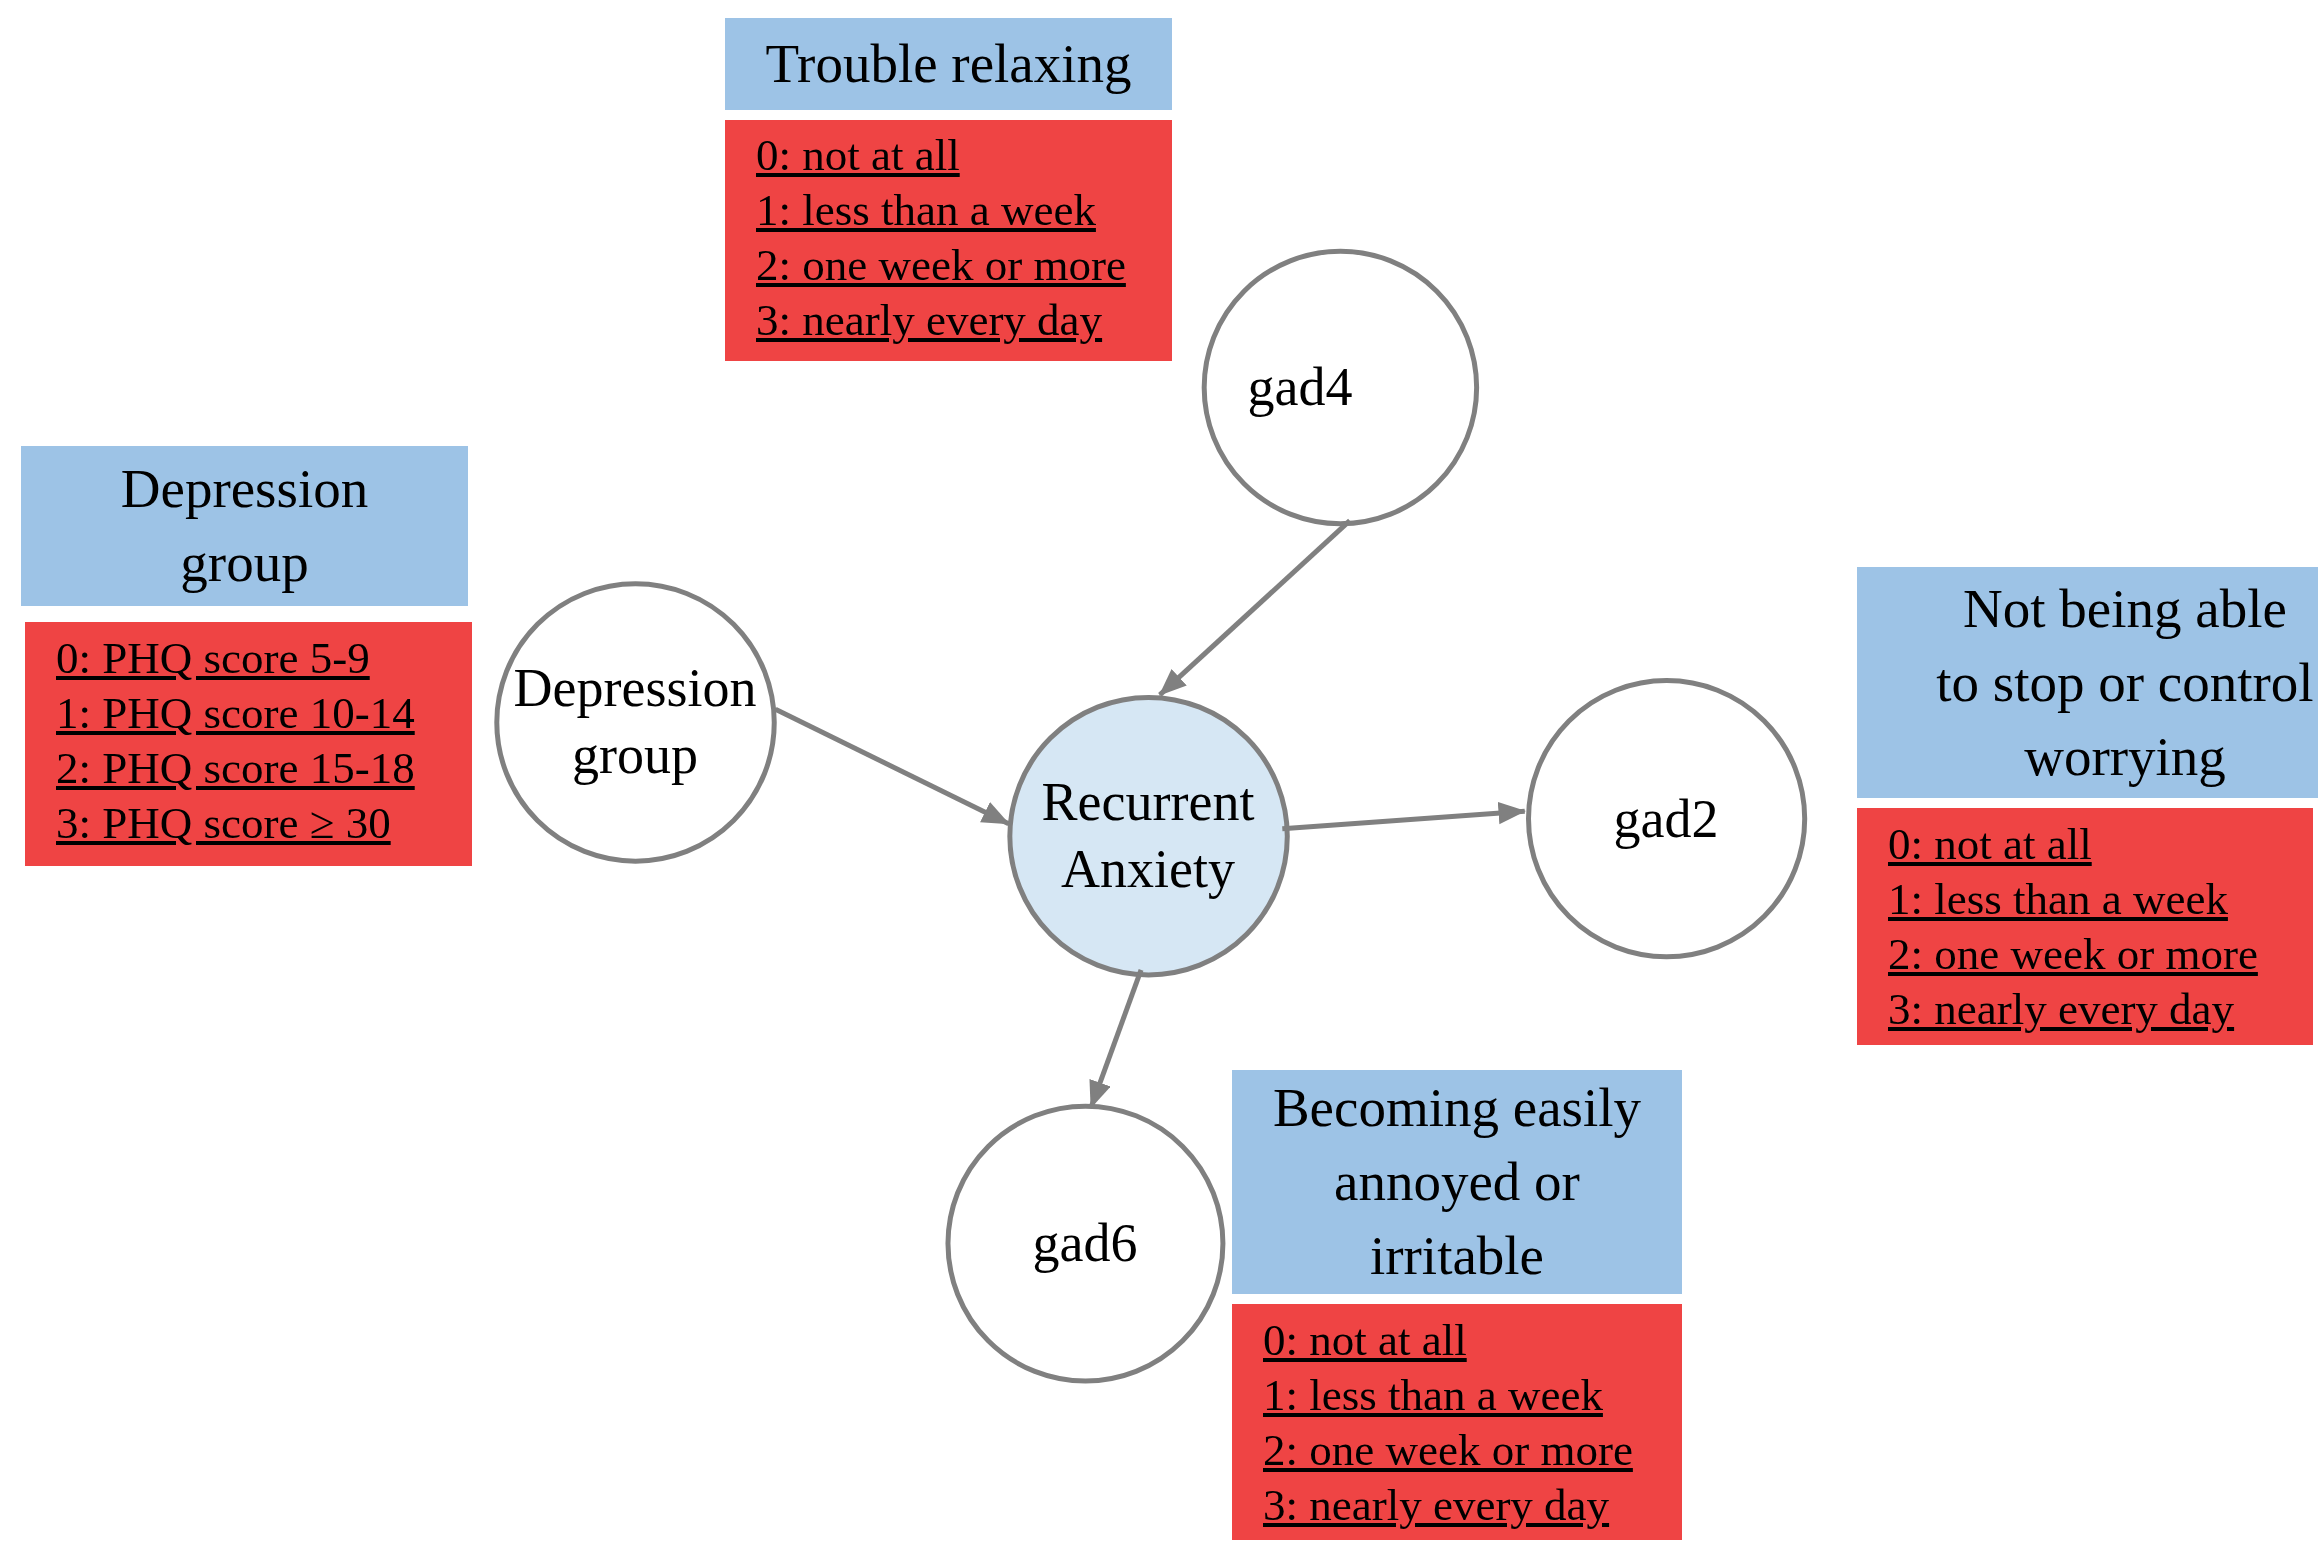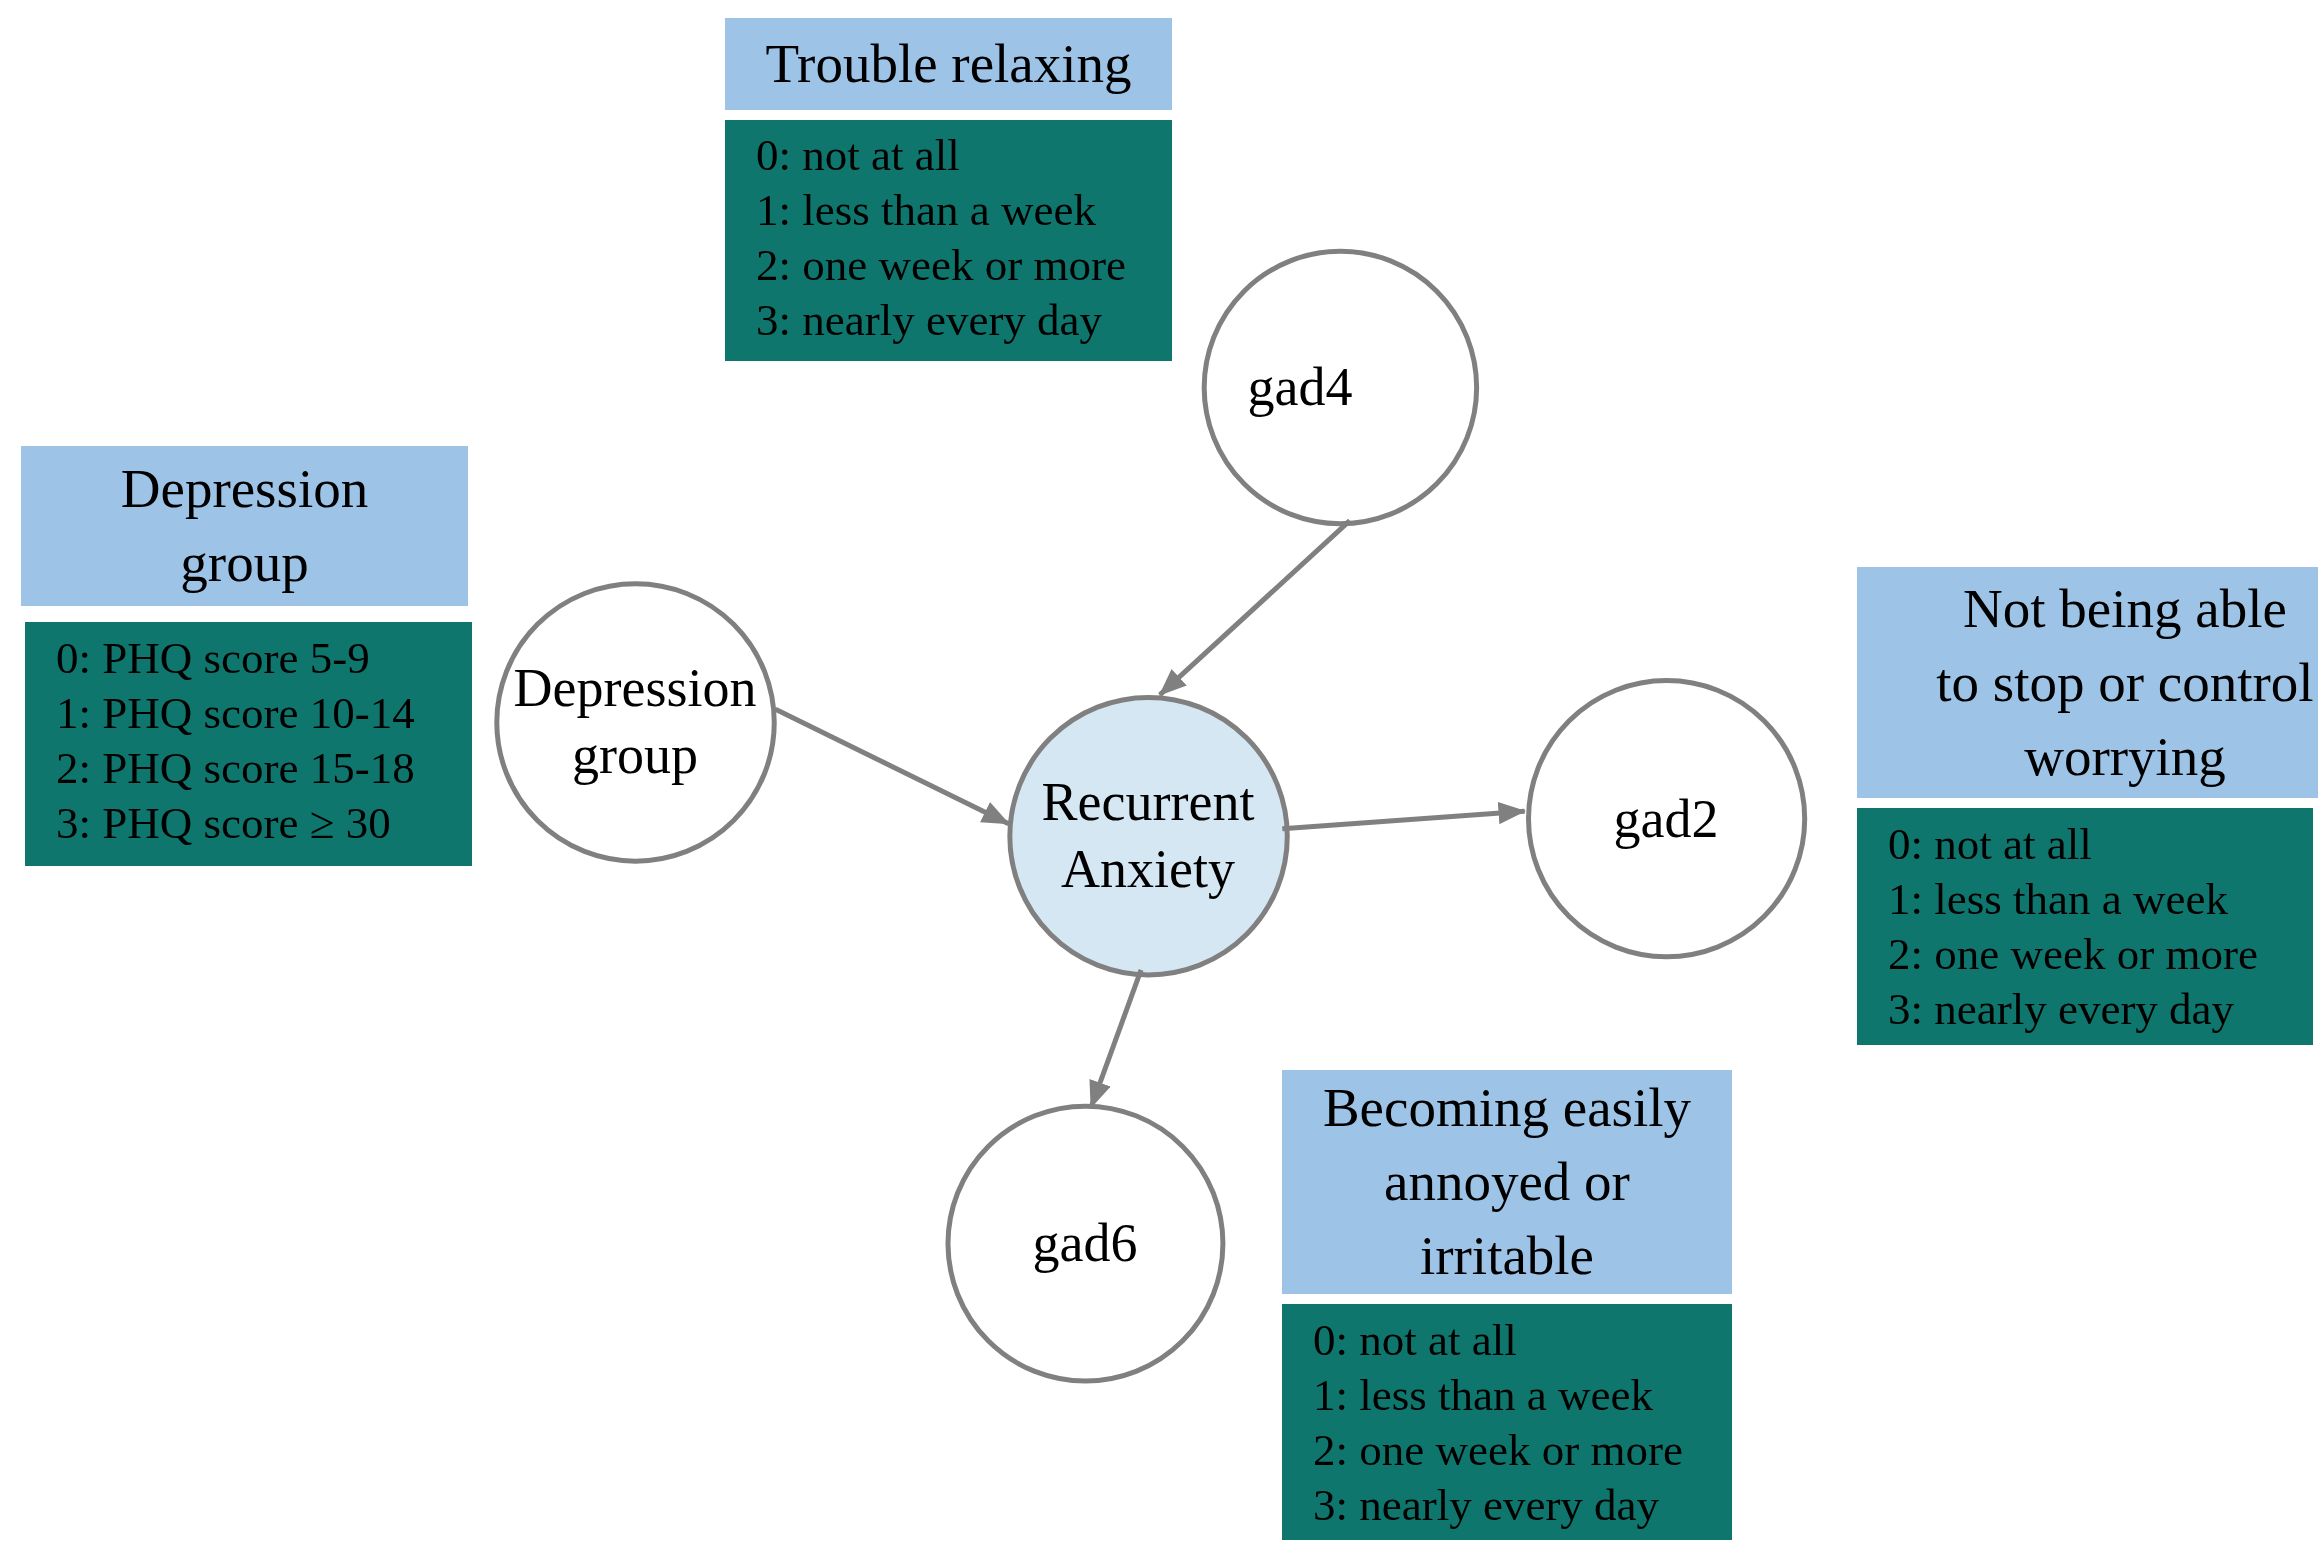--- a/index.html
+++ b/index.html
@@ -41,25 +41,26 @@
     display: flex;
     align-items: center;
     justify-content: center;
     text-align: center;
     white-space: pre-line;
     font-size: 55px;
     line-height: 74px;
   }
   .legend-body {
     position: absolute;
-    background: #0f766e;
+    background: #ef4444;
     box-sizing: border-box;
     padding: 8.7px 11.2px 8.7px 31px;
     font-size: 45px;
     line-height: 55px;
+    text-decoration: underline;
   }
   .legend-line { white-space: pre; }
 </style>
 </head>
 <body>
 
 <div class="canvas">
 
   <svg class="graph-svg" viewBox="0 0 3711 2509">
     <defs>
@@ -114,21 +115,21 @@
 to stop or control
 worrying</div>
     <div class="legend-body" style="left:0; top:241px; width:456px; height:237px;">
       <div class="legend-line">0: not at all</div>
       <div class="legend-line">1: less than a week</div>
       <div class="legend-line">2: one week or more</div>
       <div class="legend-line">3: nearly every day</div>
     </div>
   </div>
 
-  <div class="legend" style="left:1282px; top:1070px; width:394px; height:471px;">
+  <div class="legend" style="left:1232px; top:1070px; width:394px; height:471px;">
     <div class="legend-title" style="left:0; top:0; width:450px; height:224px;">Becoming easily
 annoyed or
 irritable</div>
     <div class="legend-body" style="left:0; top:234px; width:450px; height:236px;">
       <div class="legend-line">0: not at all</div>
       <div class="legend-line">1: less than a week</div>
       <div class="legend-line">2: one week or more</div>
       <div class="legend-line">3: nearly every day</div>
     </div>
   </div>

